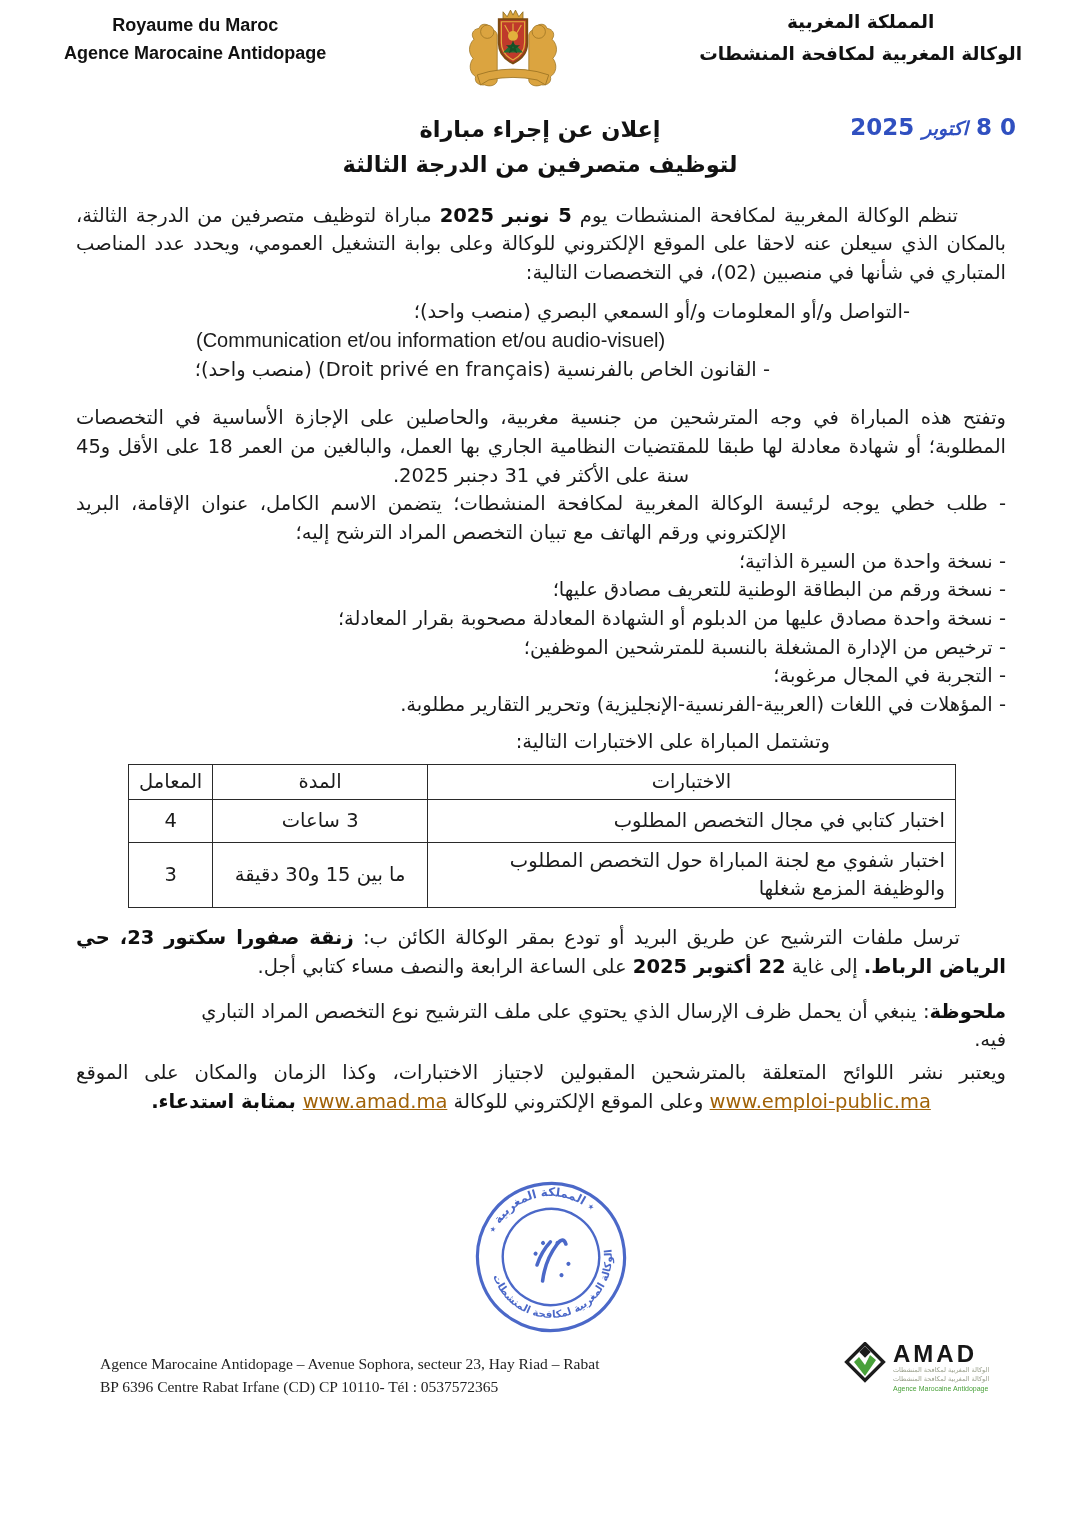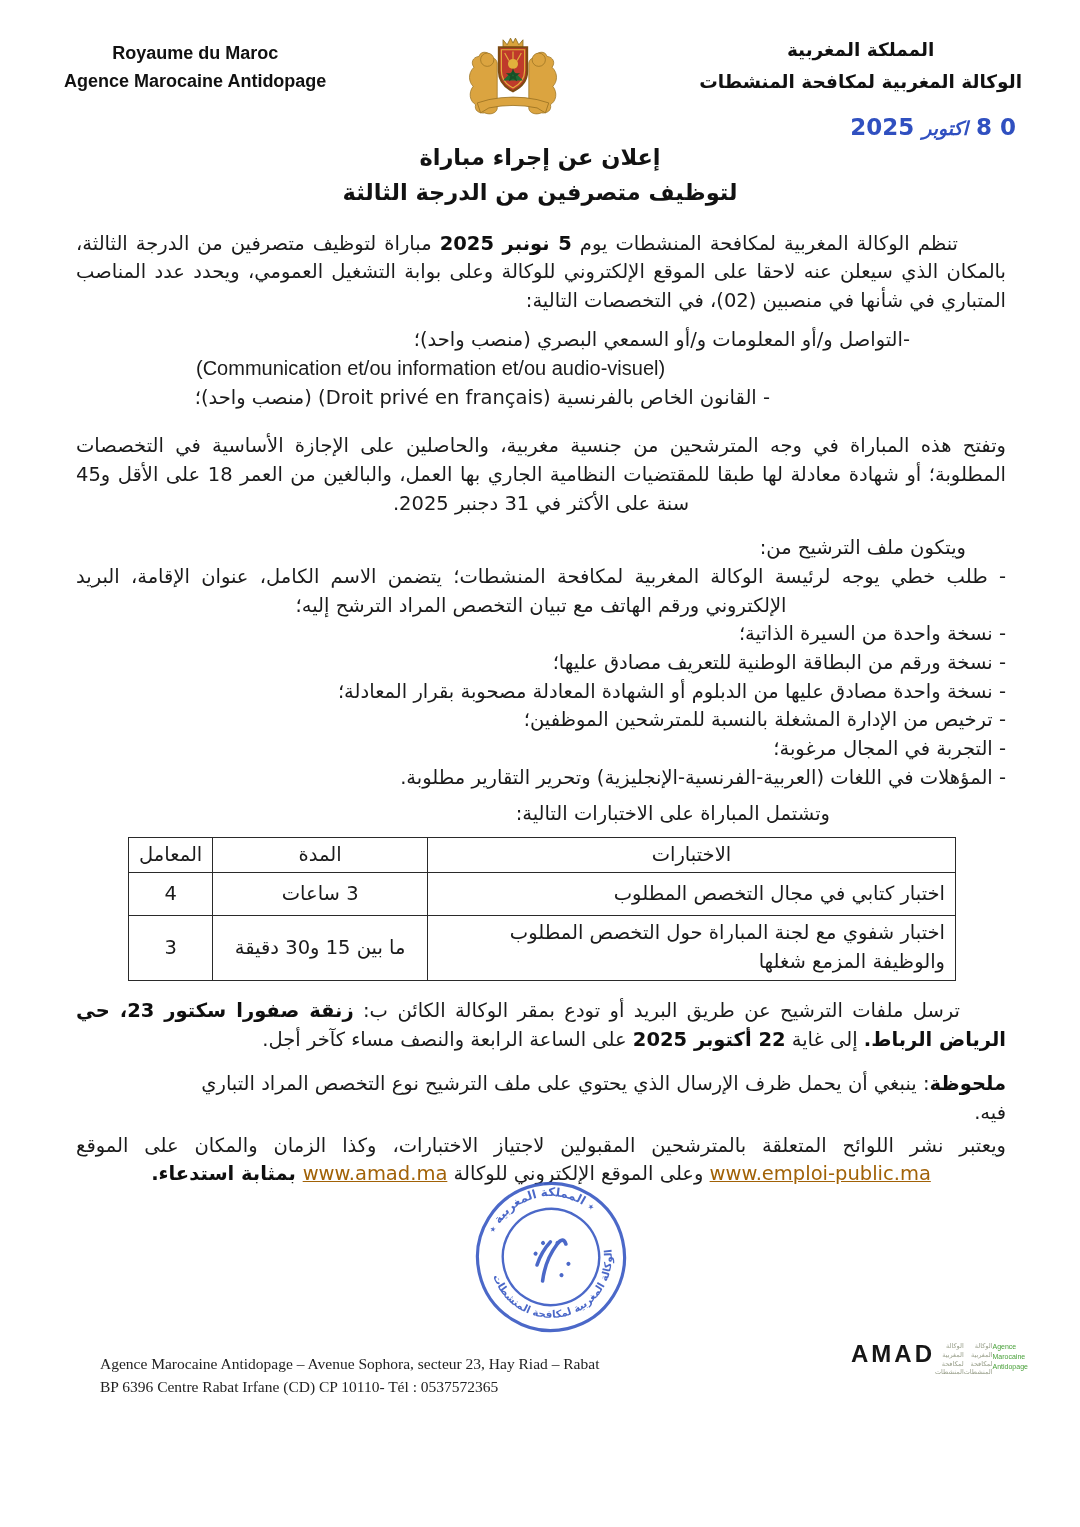--- a/index.html
+++ b/index.html
@@ -1,21 +1,21 @@
 <!DOCTYPE html>
 <html lang="ar"><head>
 <meta charset="utf-8">
 <style>
   html,body{margin:0;padding:0;background:#e8e8e8;}
   .page{
     width:1080px;height:1527px;position:relative;background:#ffffff;
     font-family:"DejaVu Sans",sans-serif;color:#1b1b1b;overflow:hidden;margin:0 auto;
   }
   
-  .header{display:flex;justify-content:space-between;align-items:flex-start;padding:32px 58px 0 64px;}
+  .header{display:flex;justify-content:space-between;align-items:flex-start;padding:4px 58px 0 64px;}
   .header-fr{font-family:"Liberation Sans",sans-serif;font-weight:bold;font-size:18px;text-align:center;line-height:1.55;margin-top:8px;color:#111;}
   .header-ar{font-weight:bold;font-size:18.5px;text-align:center;line-height:1.75;direction:rtl;margin-top:2px;color:#111;}
   .emblem{width:108px;height:92px;margin-top:0;}
   
   .date-stamp{position:absolute;top:114px;right:64px;color:#3050c0;font-weight:bold;font-size:23px;direction:rtl;letter-spacing:1.5px;}
   .date-stamp .month{font-size:19px;font-style:italic;letter-spacing:0;}
   
   .title{text-align:center;font-weight:bold;font-size:22.5px;direction:rtl;margin-top:16px;line-height:1.55;color:#121212;}
   
   .body{direction:rtl;padding:0 74px 0 76px;font-size:19.5px;line-height:1.47;text-align:justify;color:#1b1b1b;}
@@ -44,21 +44,21 @@
   .note{margin-top:16px !important;}
   .note-tail{text-align:right;}
   .publication{margin-top:4px !important;text-align:justify;text-align-last:center;}
   .publication a{color:#a16207;text-decoration:underline;cursor:pointer;}
   b{color:#0f0f0f;}
   
   .stamp{position:absolute;left:448px;top:1178px;width:206px;height:158px;opacity:.92;}
   
   .footer{position:absolute;left:100px;top:1352px;font-family:"Liberation Serif",serif;font-size:15.5px;line-height:1.5;color:#222;}
   .amad{position:absolute;right:66px;top:1342px;display:flex;align-items:flex-start;gap:7px;width:170px;}
-  .amad-text{display:flex;flex-direction:row;}
+  .amad-text{display:flex;flex-direction:column;}
   .amad-name{font-family:"Liberation Sans",sans-serif;font-weight:bold;font-size:24px;letter-spacing:3px;color:#161616;line-height:1;}
   .amad-tag1,.amad-tag2{font-size:6.5px;color:#9aa08c;direction:rtl;line-height:1.35;}
   .amad-tag3{font-size:7px;color:#49a13a;font-family:"Liberation Sans",sans-serif;line-height:1.4;}
 </style>
 </head>
 <body>
 
 <div class="page">
 
   <div class="header">
@@ -116,21 +116,20 @@
   <div class="body" dir="rtl">
 
     <p class="intro"><span>تنظم الوكالة المغربية لمكافحة المنشطات يوم </span><b>5 نونبر 2025</b><span> مباراة لتوظيف متصرفين من الدرجة الثالثة، بالمكان الذي سيعلن عنه لاحقا على الموقع الإلكتروني للوكالة وعلى بوابة التشغيل العمومي، ويحدد عدد المناصب المتباري في شأنها في منصبين (02)، في التخصصات التالية:</span></p>
 
     <div class="spec1"><span class="dash">-</span><span>التواصل و/أو المعلومات و/أو السمعي البصري (منصب واحد)؛</span></div>
     <div class="spec1fr">(Communication et/ou information et/ou audio-visuel)</div>
     <div class="spec2">- القانون الخاص بالفرنسية (Droit privé en français) (منصب واحد)؛</div>
 
     <p class="elig">وتفتح هذه المباراة في وجه المترشحين من جنسية مغربية، والحاصلين على الإجازة الأساسية في التخصصات المطلوبة؛ أو شهادة معادلة لها طبقا للمقتضيات النظامية الجاري بها العمل، والبالغين من العمر 18 على الأقل و45 سنة على الأكثر في 31 دجنبر 2025.</p>
 
-    <div class="file-head">ويتكون ملف الترشيح من:</div>
     <div class="file-item multiline">- طلب خطي يوجه لرئيسة الوكالة المغربية لمكافحة المنشطات؛ يتضمن الاسم الكامل، عنوان الإقامة، البريد الإلكتروني ورقم الهاتف مع تبيان التخصص المراد الترشح إليه؛</div>
     <div class="file-item">- نسخة واحدة من السيرة الذاتية؛</div>
     <div class="file-item">- نسخة ورقم من البطاقة الوطنية للتعريف مصادق عليها؛</div>
     <div class="file-item">- نسخة واحدة مصادق عليها من الدبلوم أو الشهادة المعادلة مصحوبة بقرار المعادلة؛</div>
     <div class="file-item">- ترخيص من الإدارة المشغلة بالنسبة للمترشحين الموظفين؛</div>
     <div class="file-item">- التجربة في المجال مرغوبة؛</div>
     <div class="file-item">- المؤهلات في اللغات (العربية-الفرنسية-الإنجليزية) وتحرير التقارير مطلوبة.</div>
 
     <div class="exam-intro">وتشتمل المباراة على الاختبارات التالية:</div>
 
@@ -147,21 +146,21 @@
         <td class="c-coef">4</td>
       </tr>
       <tr class="r2">
         <td class="c-exam">اختبار شفوي مع لجنة المباراة حول التخصص المطلوب والوظيفة المزمع شغلها</td>
         <td class="c-dur">ما بين 15 و30 دقيقة</td>
         <td class="c-coef">3</td>
       </tr>
     </tbody>
       </table>
 
-    <p class="submission"><span>ترسل ملفات الترشيح عن طريق البريد أو تودع بمقر الوكالة الكائن ب: </span><b>زنقة صفورا سكتور 23، حي الرياض الرباط.</b><span> إلى غاية </span><b>22 أكتوبر 2025</b><span> على الساعة الرابعة والنصف مساء كآخر أجل.</span></p>
+    <p class="submission"><span>ترسل ملفات الترشيح عن طريق البريد أو تودع بمقر الوكالة الكائن ب: </span><b>زنقة صفورا سكتور 23، حي الرياض الرباط.</b><span> إلى غاية </span><b>22 أكتوبر 2025</b><span> على الساعة الرابعة والنصف مساء كتابي أجل.</span></p>
 
     <p class="note"><b>ملحوظة</b><span>: ينبغي أن يحمل ظرف الإرسال الذي يحتوي على ملف الترشيح نوع التخصص المراد التباري</span></p>
     <div class="note-tail">فيه.</div>
 
     <p class="publication"><span>ويعتبر نشر اللوائح المتعلقة بالمترشحين المقبولين لاجتياز الاختبارات، وكذا الزمان والمكان على الموقع </span><a>www.emploi-public.ma</a><span> وعلى الموقع الإلكتروني للوكالة </span><a>www.amad.ma</a><b> بمثابة استدعاء.</b></p>
   </div>
 
   <div class="stamp">
     <svg viewBox="0 0 200 200" width="206" height="158" aria-hidden="true">
       <g transform="rotate(-13 100 100)" stroke="#3c5cc4" fill="none">

